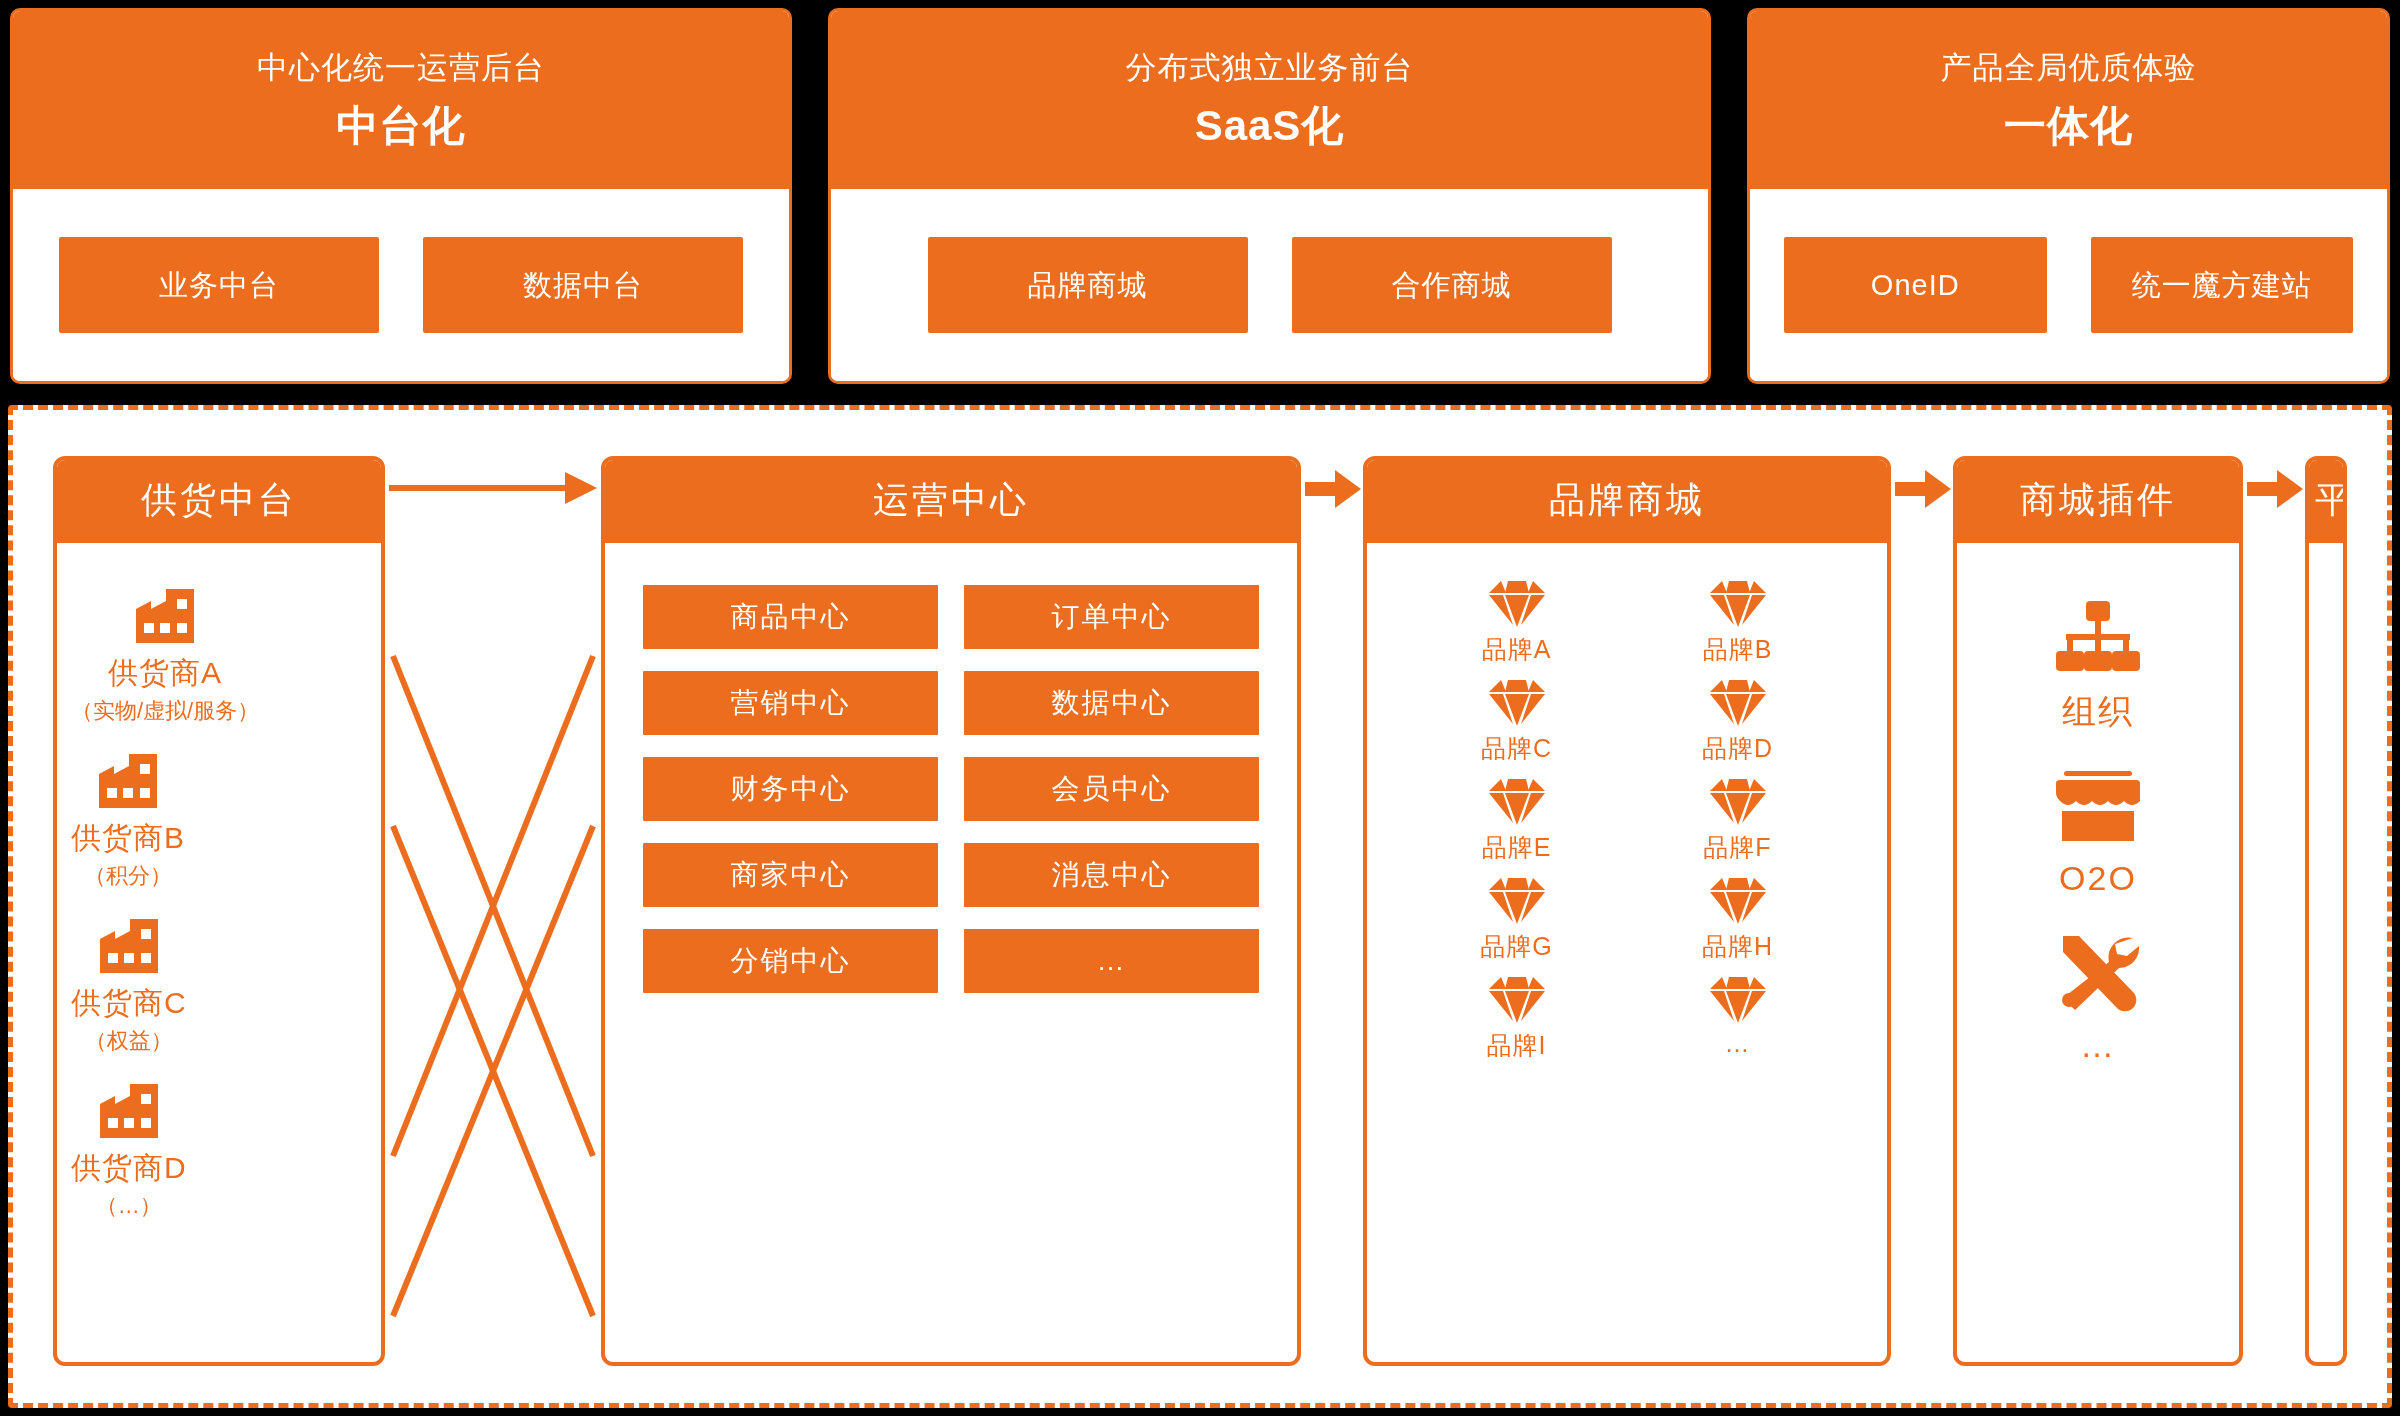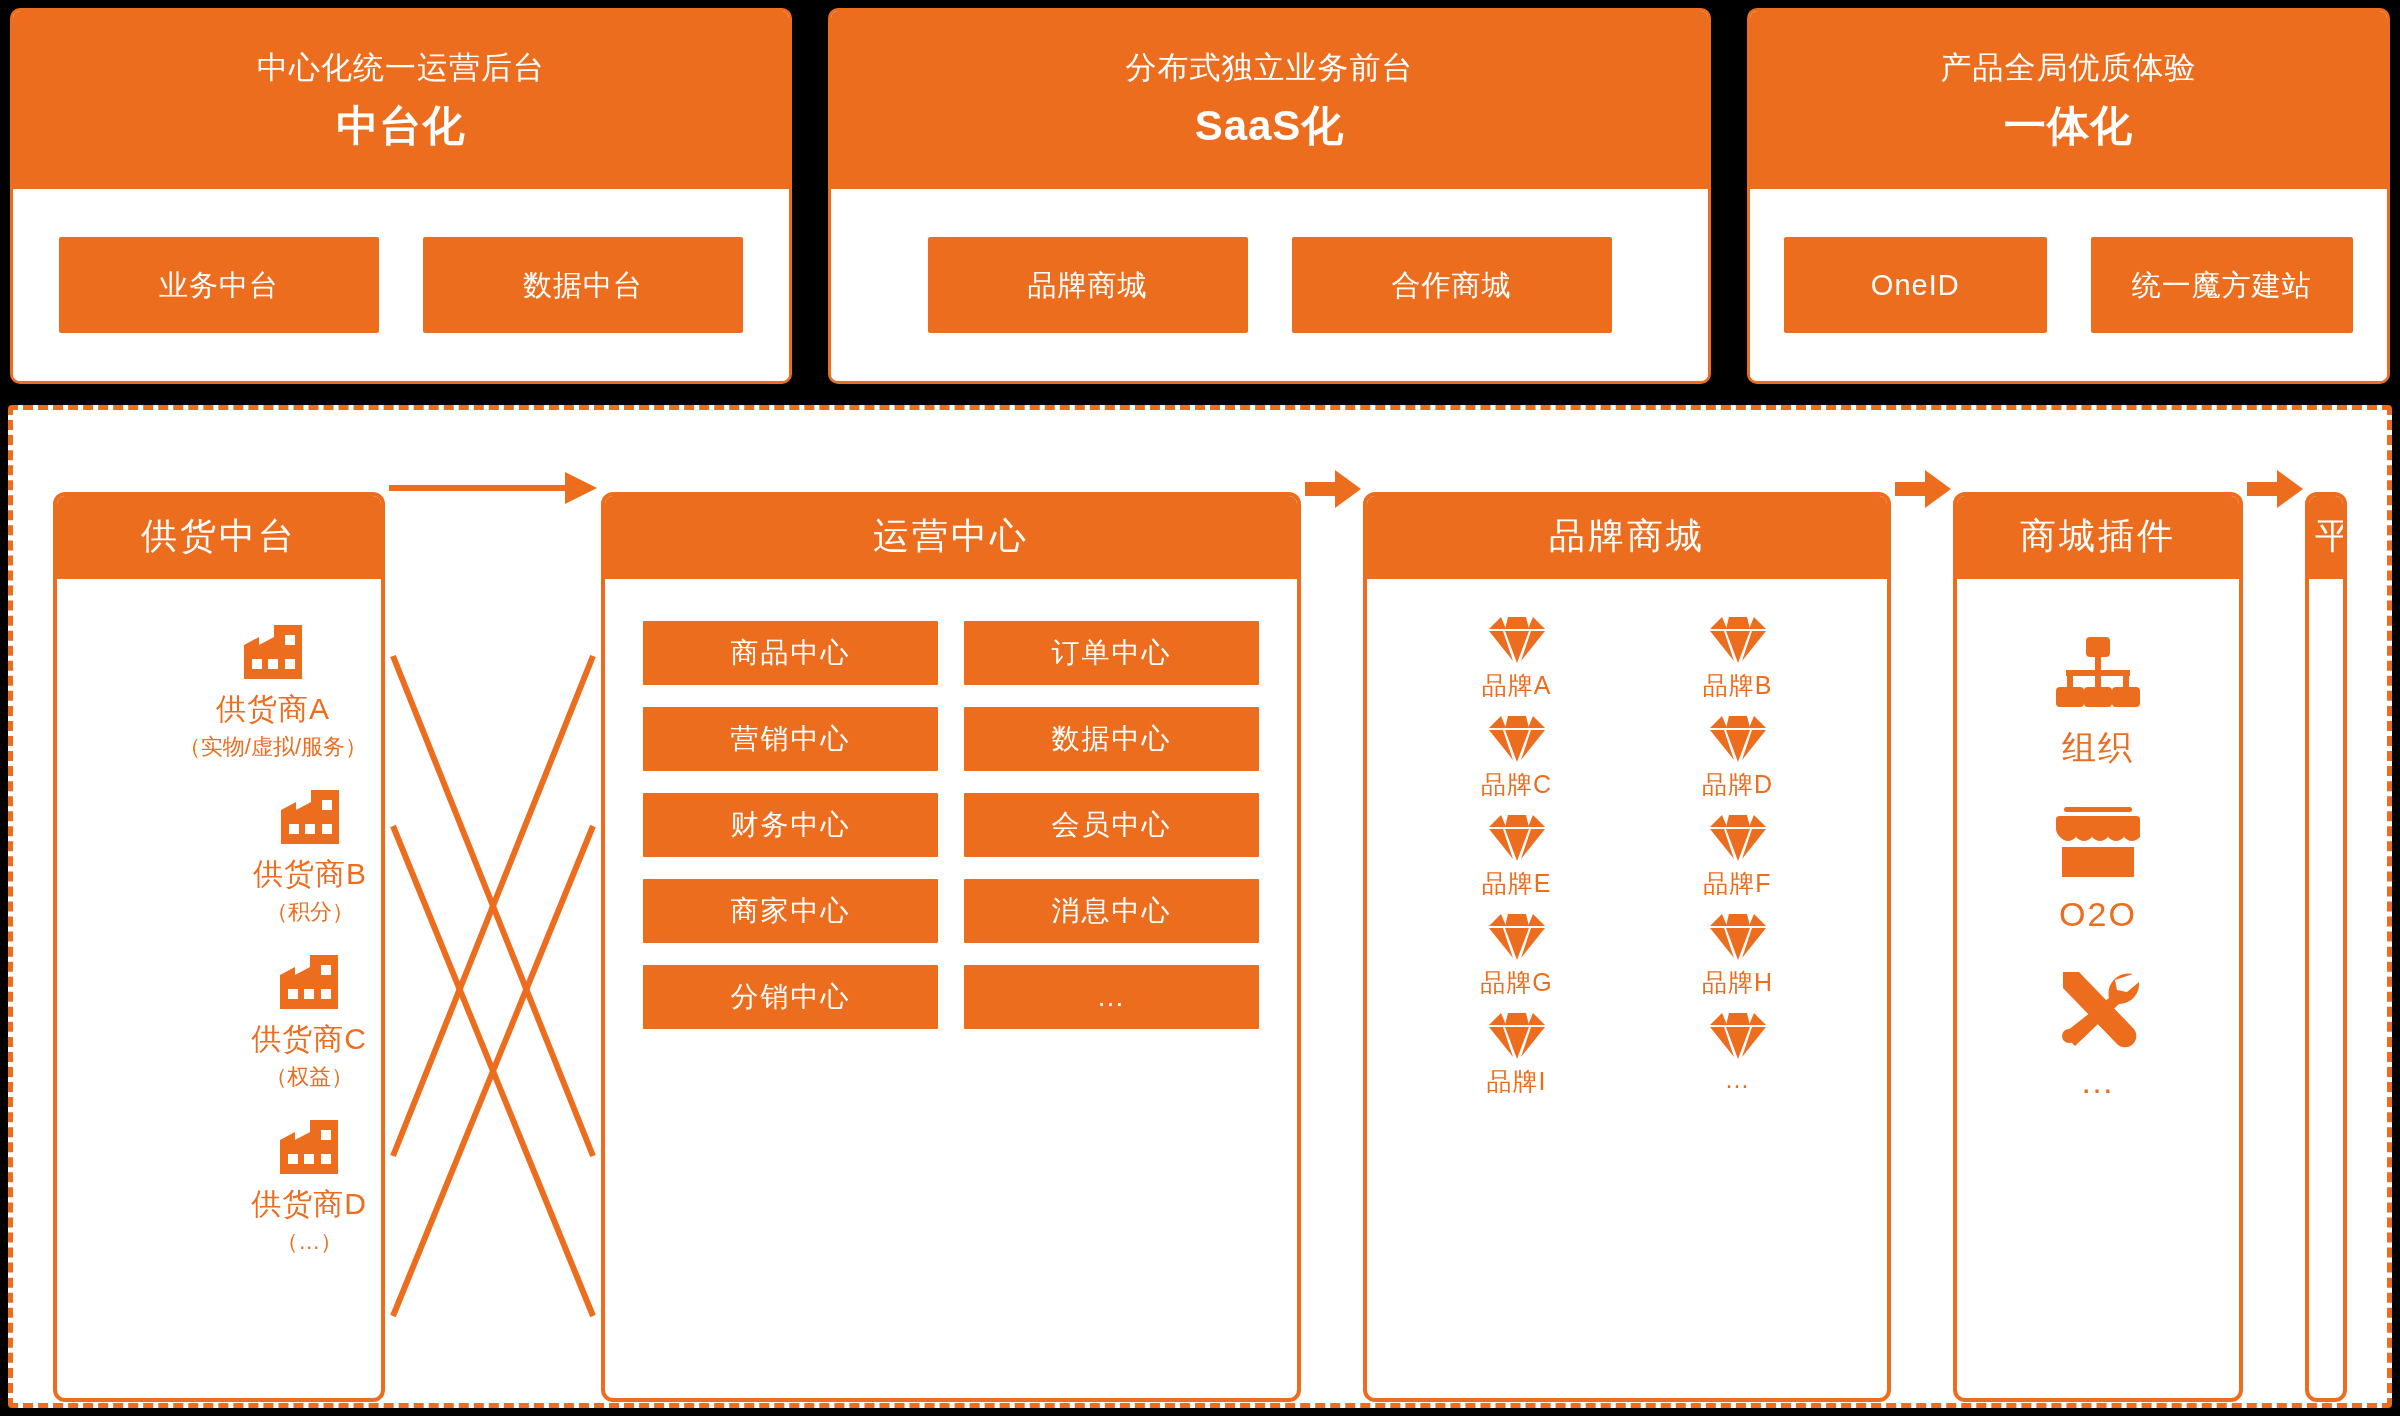--- a/index.html
+++ b/index.html
@@ -105,21 +105,20 @@
   
   .card {
     border: 4px solid #ED6D1F;
     border-radius: 12px;
     background: #ffffff;
     box-sizing: border-box;
     overflow: hidden;
     height: 910px;
     display: flex;
     flex-direction: column;
-    margin-top: 36px;
   }
   .card-head {
     background: #ED6D1F;
     color: #ffffff;
     text-align: center;
     font-size: 36px;
     letter-spacing: 3px;
     padding: 16px 6px 18px 6px;
     white-space: nowrap;
   }
@@ -142,21 +141,21 @@
     flex: 0 0 auto;
   }
   .conn-mesh { width: 216px; }
   .conn-arrow { width: 62px; }
   .conn svg { position: absolute; left: 0; top: 0; overflow: visible; }
 
   
   .supplier-list {
     display: flex;
     flex-direction: column;
-    align-items: flex-end;
+    align-items: flex-start;
     gap: 22px;
     padding-top: 18px;
   }
   .supplier {
     text-align: center;
     color: #ED6D1F;
   }
   .supplier .icon-wrap { height: 60px; display:flex; align-items:flex-end; justify-content:center; }
   .supplier .s-name {
     font-size: 30px;

